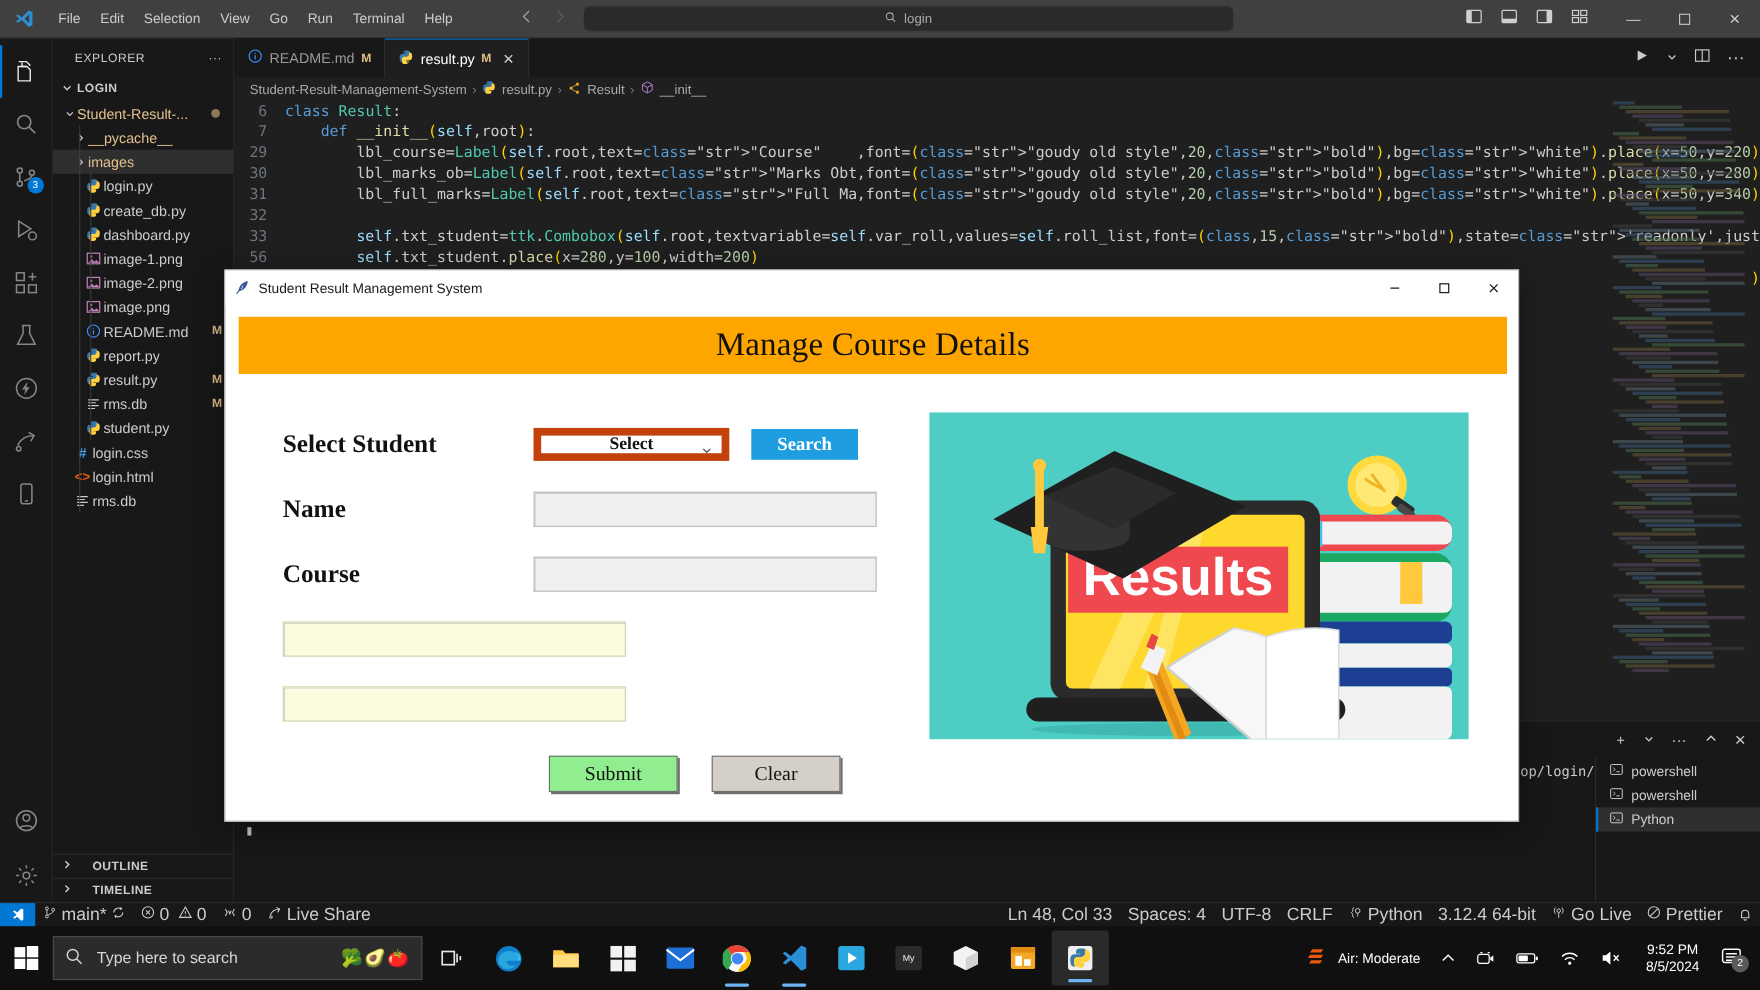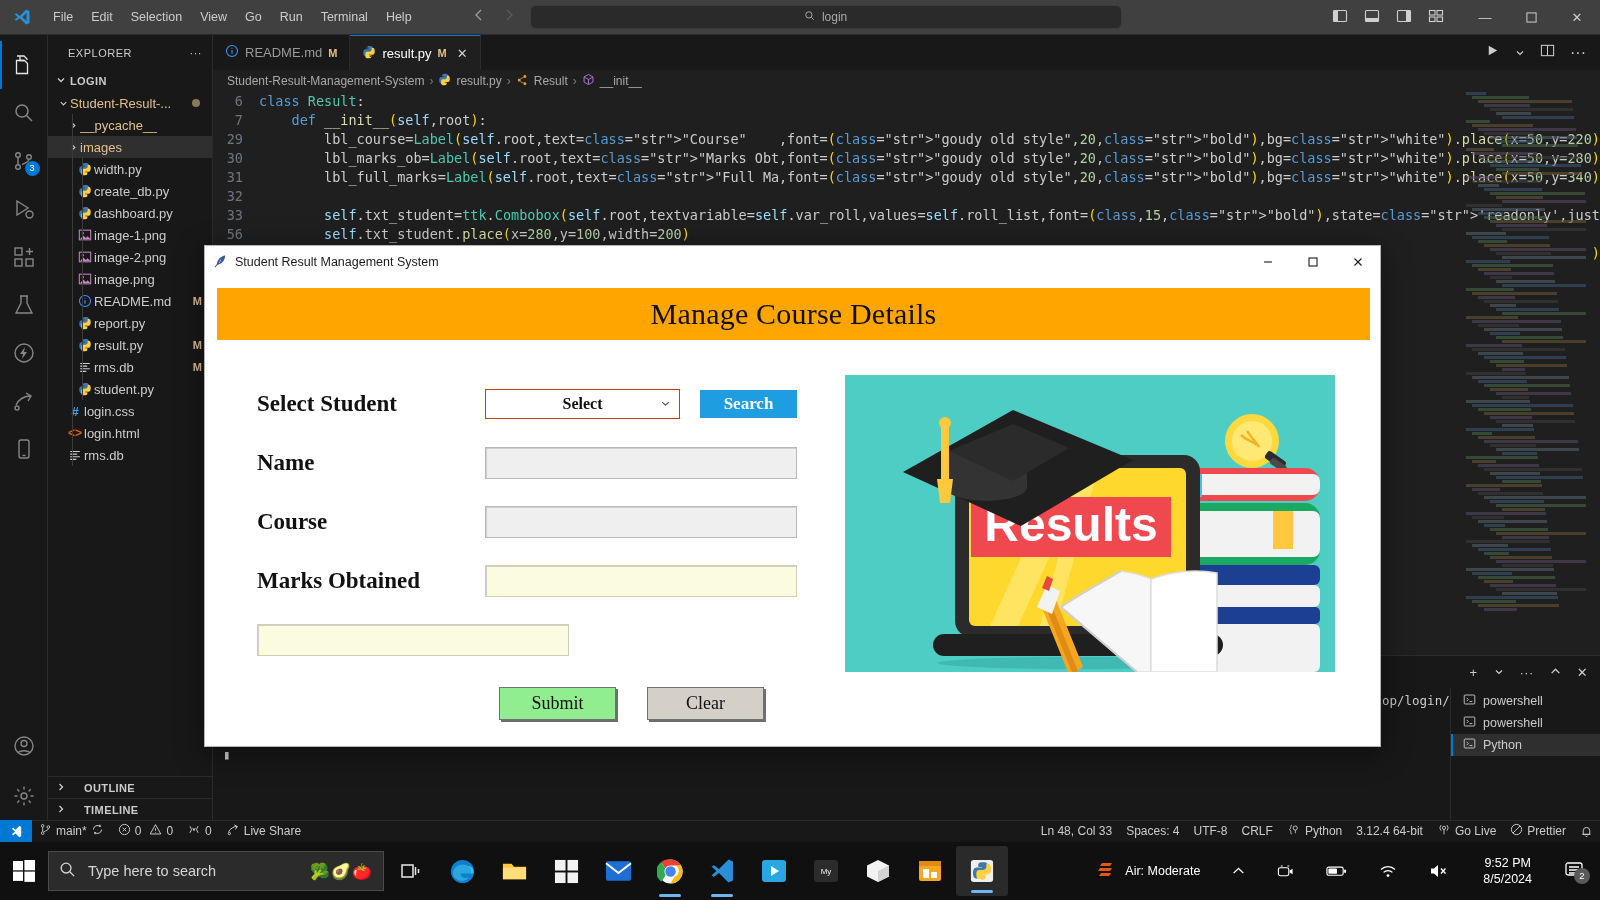--- a/index.html
+++ b/index.html
@@ -129,37 +129,37 @@
     flex:1; font-family:"DejaVu Sans Mono", monospace; font-size:12.5px; line-height:18px;
     padding:4px 0 0 10px; color:#cccccc; white-space:pre-wrap; word-break:break-all; overflow:hidden;
   }
   .term-list { width:150px; border-left:1px solid #2b2b2b; padding-top:2px; }
   .tl-item { display:flex; align-items:center; gap:7px; height:22px; padding-left:12px; font-size:12.5px; color:#cccccc; }
   .tl-item.sel { background:#2f2f2f; border-left:2px solid #0078d4; padding-left:10px; }
 
   
   .statusbar {
     position:absolute; left:0; top:820px; width:1600px; height:22px;
-    background:#181818; display:flex; align-items:flex-end; font-size:12px; color:#cccccc;
+    background:#181818; display:flex; align-items:center; font-size:16px; color:#cccccc;
     border-top:1px solid #2b2b2b;
   }
   .rmt { width:32px; height:22px; background:#0078d4; display:flex; align-items:center; justify-content:center; color:#fff; }
   .sbi { display:flex; align-items:center; gap:4px; padding:0 7px; height:22px; white-space:nowrap; }
   .sb-right { margin-left:auto; display:flex; align-items:center; }
 
   
   .taskbar { position:absolute; left:0; top:842px; width:1600px; height:58px; background:#101010; display:flex; align-items:center; }
   .start { width:48px; height:58px; display:flex; align-items:center; justify-content:center; }
   .tsearch {
     width:336px; height:40px; background:#2b2b2b; border:1px solid #4a4a4a;
     display:flex; align-items:center; gap:12px; padding:0 10px; color:#d6d6d6; font-size:14.5px;
   }
   .tbicon { width:52px; height:58px; display:flex; align-items:center; justify-content:center; position:relative;text-align:center; }
   .tbicon.running:after { content:""; position:absolute; bottom:3px; left:50%; transform:translateX(-50%); width:22px; height:3px; border-radius:2px; background:#6fb4f5; }
-  .tray { margin-left:auto; display:flex; align-items:center; gap:16px; padding-right:6px; color:#ffffff; font-size:12.5px; }
+  .tray { margin-left:auto; display:flex; align-items:center; gap:3px; padding-right:6px; color:#ffffff; font-size:12.5px; }
   .trayi { padding:0 8px; display:flex; align-items:center; }
   .clock { text-align:center; line-height:16px; font-size:12.5px; padding:0 10px; }
   .notif { position:relative; padding:0 10px 0 6px; }
   .notif .cnt {
     position:absolute; right:4px; bottom:-2px; background:#5a5a5a; color:#fff; font-size:9.5px;
     border-radius:9px; min-width:16px; height:16px; line-height:16px; text-align:center;
   }
 
   
   .dialog {
@@ -179,21 +179,21 @@
   .dlg-banner h1 {
     font-family:"Liberation Serif", serif; font-size:30px; font-weight:normal; color:#111111; letter-spacing:.2px;
   }
 
   .form { position:absolute; left:52px; top:128px; width:600px; }
   .frow { display:flex; align-items:center; height:59px; }
   .flabel {
     width:228px; font-family:"Liberation Serif", serif; font-size:23px; font-weight:bold; color:#111;
   }
   .combo {
-    width:195px; height:30px; border:1px solid #c2410c; background:#fff;
+    width:178px; height:30px; border:7px solid #c2410c; background:#fff;
     display:flex; align-items:center; justify-content:center; position:relative;
     font-family:"Liberation Serif", serif; font-size:16px; font-weight:bold; color:#111;
   }
   .combo .arr { position:absolute; right:8px; top:8px; color:#555; font-size:11px; }
   .searchbtn {
     margin-left:20px; width:97px; height:28px; background:#1e9ee0; color:#fff;
     display:flex; align-items:center; justify-content:center;
     font-family:"Liberation Serif", serif; font-size:17px; font-weight:bold;
   }
   .ent {
@@ -417,21 +417,21 @@
         <div class="tree-row">
           <span class="guide" style="left:24px"></span>
           <span class="guide" style="left:34px"></span>
           <span style="width:28px;flex:0 0 auto"></span>
           <span class="fi">
             <svg width="14" height="14" viewBox="0 0 16 16">
               <path fill="#3c78aa" d="M7.9 1c-2 0-2.6.9-2.6 2v1.4h2.7v.4H4.2c-1.2 0-2.2.7-2.5 2-.3 1.5-.3 2.4 0 4 .3 1.2 1 2 2.2 2h1V10.9c0-1.3 1.2-2.5 2.6-2.5h2.6c1.1 0 2-.9 2-2V3c0-1.1-.9-1.9-2-2-.7 0-1.5 0-2.2 0z"></path>
               <path fill="#ffd040" d="M8.1 15c2 0 2.6-.9 2.6-2v-1.4H8v-.4h3.8c1.2 0 2.2-.7 2.5-2 .3-1.5.3-2.4 0-4-.3-1.2-1-2-2.2-2h-1v2c0 1.3-1.2 2.4-2.6 2.4H5.9c-1.1 0-2 .9-2 2V13c0 1.1.9 1.9 2 2z"></path>
             </svg>
           </span>
-          <span class="nm">width.py</span>
+          <span class="nm">login.py</span>
         </div>
         <div class="tree-row">
           <span class="guide" style="left:24px"></span>
           <span class="guide" style="left:34px"></span>
           <span style="width:28px;flex:0 0 auto"></span>
           <span class="fi">
             <svg width="14" height="14" viewBox="0 0 16 16">
               <path fill="#3c78aa" d="M7.9 1c-2 0-2.6.9-2.6 2v1.4h2.7v.4H4.2c-1.2 0-2.2.7-2.5 2-.3 1.5-.3 2.4 0 4 .3 1.2 1 2 2.2 2h1V10.9c0-1.3 1.2-2.5 2.6-2.5h2.6c1.1 0 2-.9 2-2V3c0-1.1-.9-1.9-2-2-.7 0-1.5 0-2.2 0z"></path>
               <path fill="#ffd040" d="M8.1 15c2 0 2.6-.9 2.6-2v-1.4H8v-.4h3.8c1.2 0 2.2-.7 2.5-2 .3-1.5.3-2.4 0-4-.3-1.2-1-2-2.2-2h-1v2c0 1.3-1.2 2.4-2.6 2.4H5.9c-1.1 0-2 .9-2 2V13c0 1.1.9 1.9 2 2z"></path>
             </svg>
@@ -1021,21 +1021,20 @@
       </div>
       <div class="frow">
         <div class="flabel">Name</div>
         <div class="ent"></div>
       </div>
       <div class="frow">
         <div class="flabel">Course</div>
         <div class="ent"></div>
       </div>
       <div class="frow">
-        <div class="flabel">Marks Obtained</div>
         <div class="ent yellow"></div>
       </div>
       <div class="frow">
         <div class="ent yellow"></div>
       </div>
     </div>
 
     <div class="dlg-img">
       <svg width="490" height="297" viewBox="0 0 490 297">
         <rect width="490" height="297" fill="#4ecdc4"></rect>

